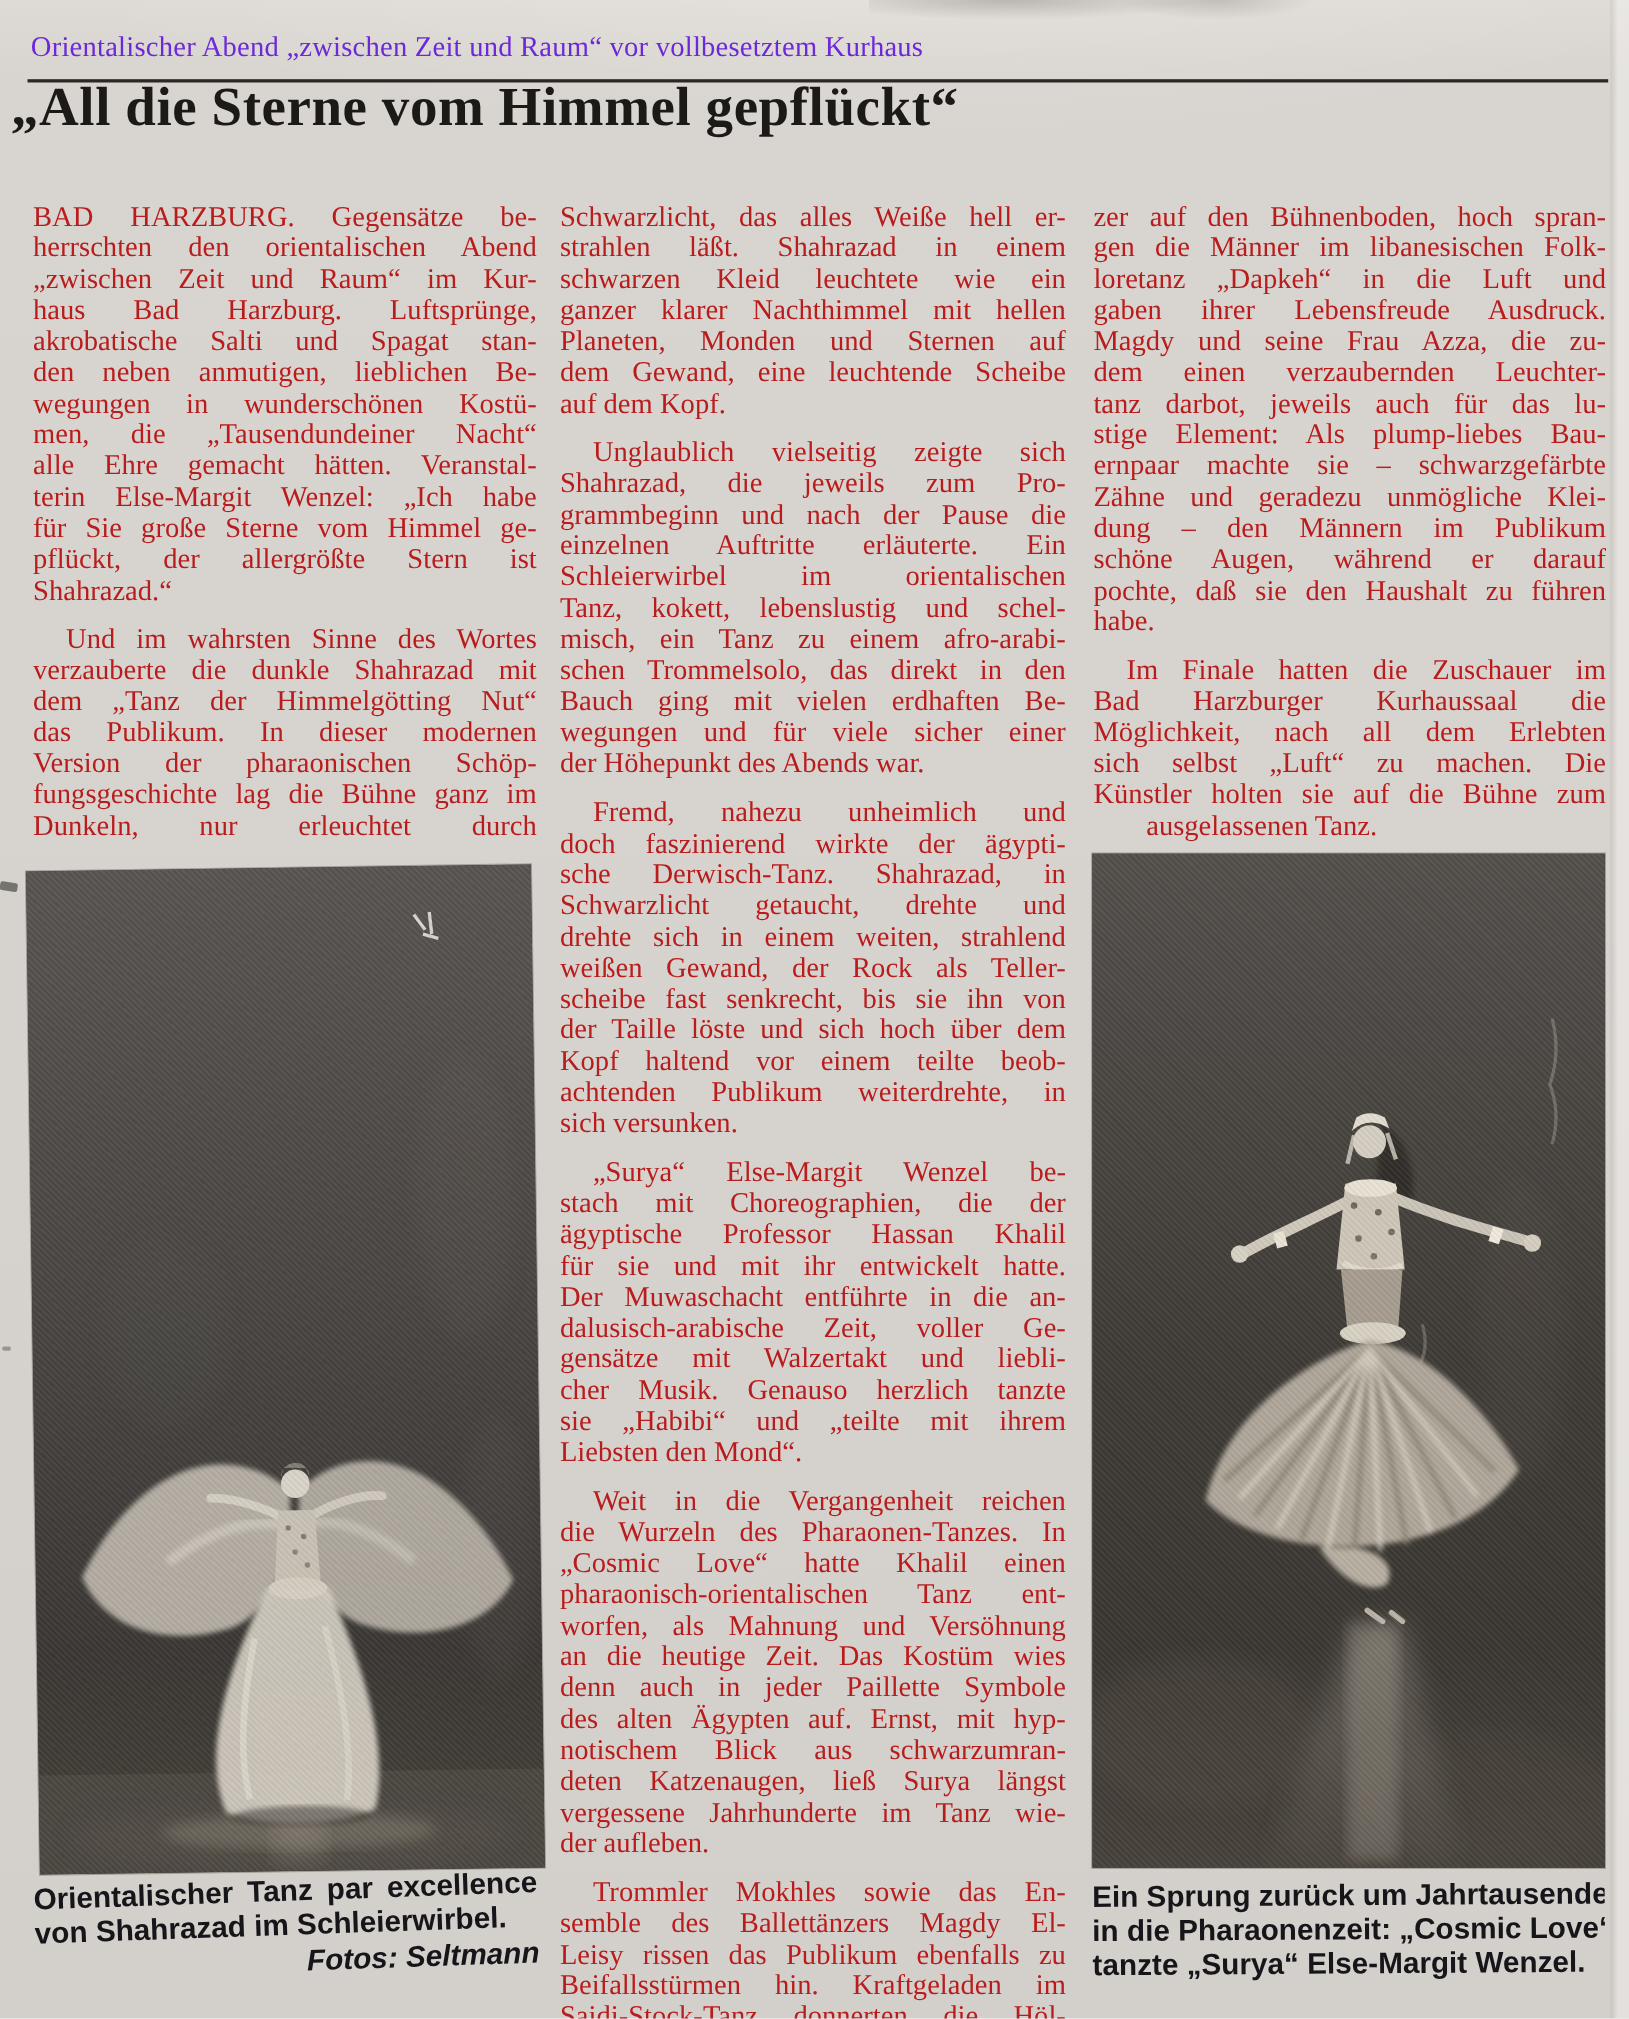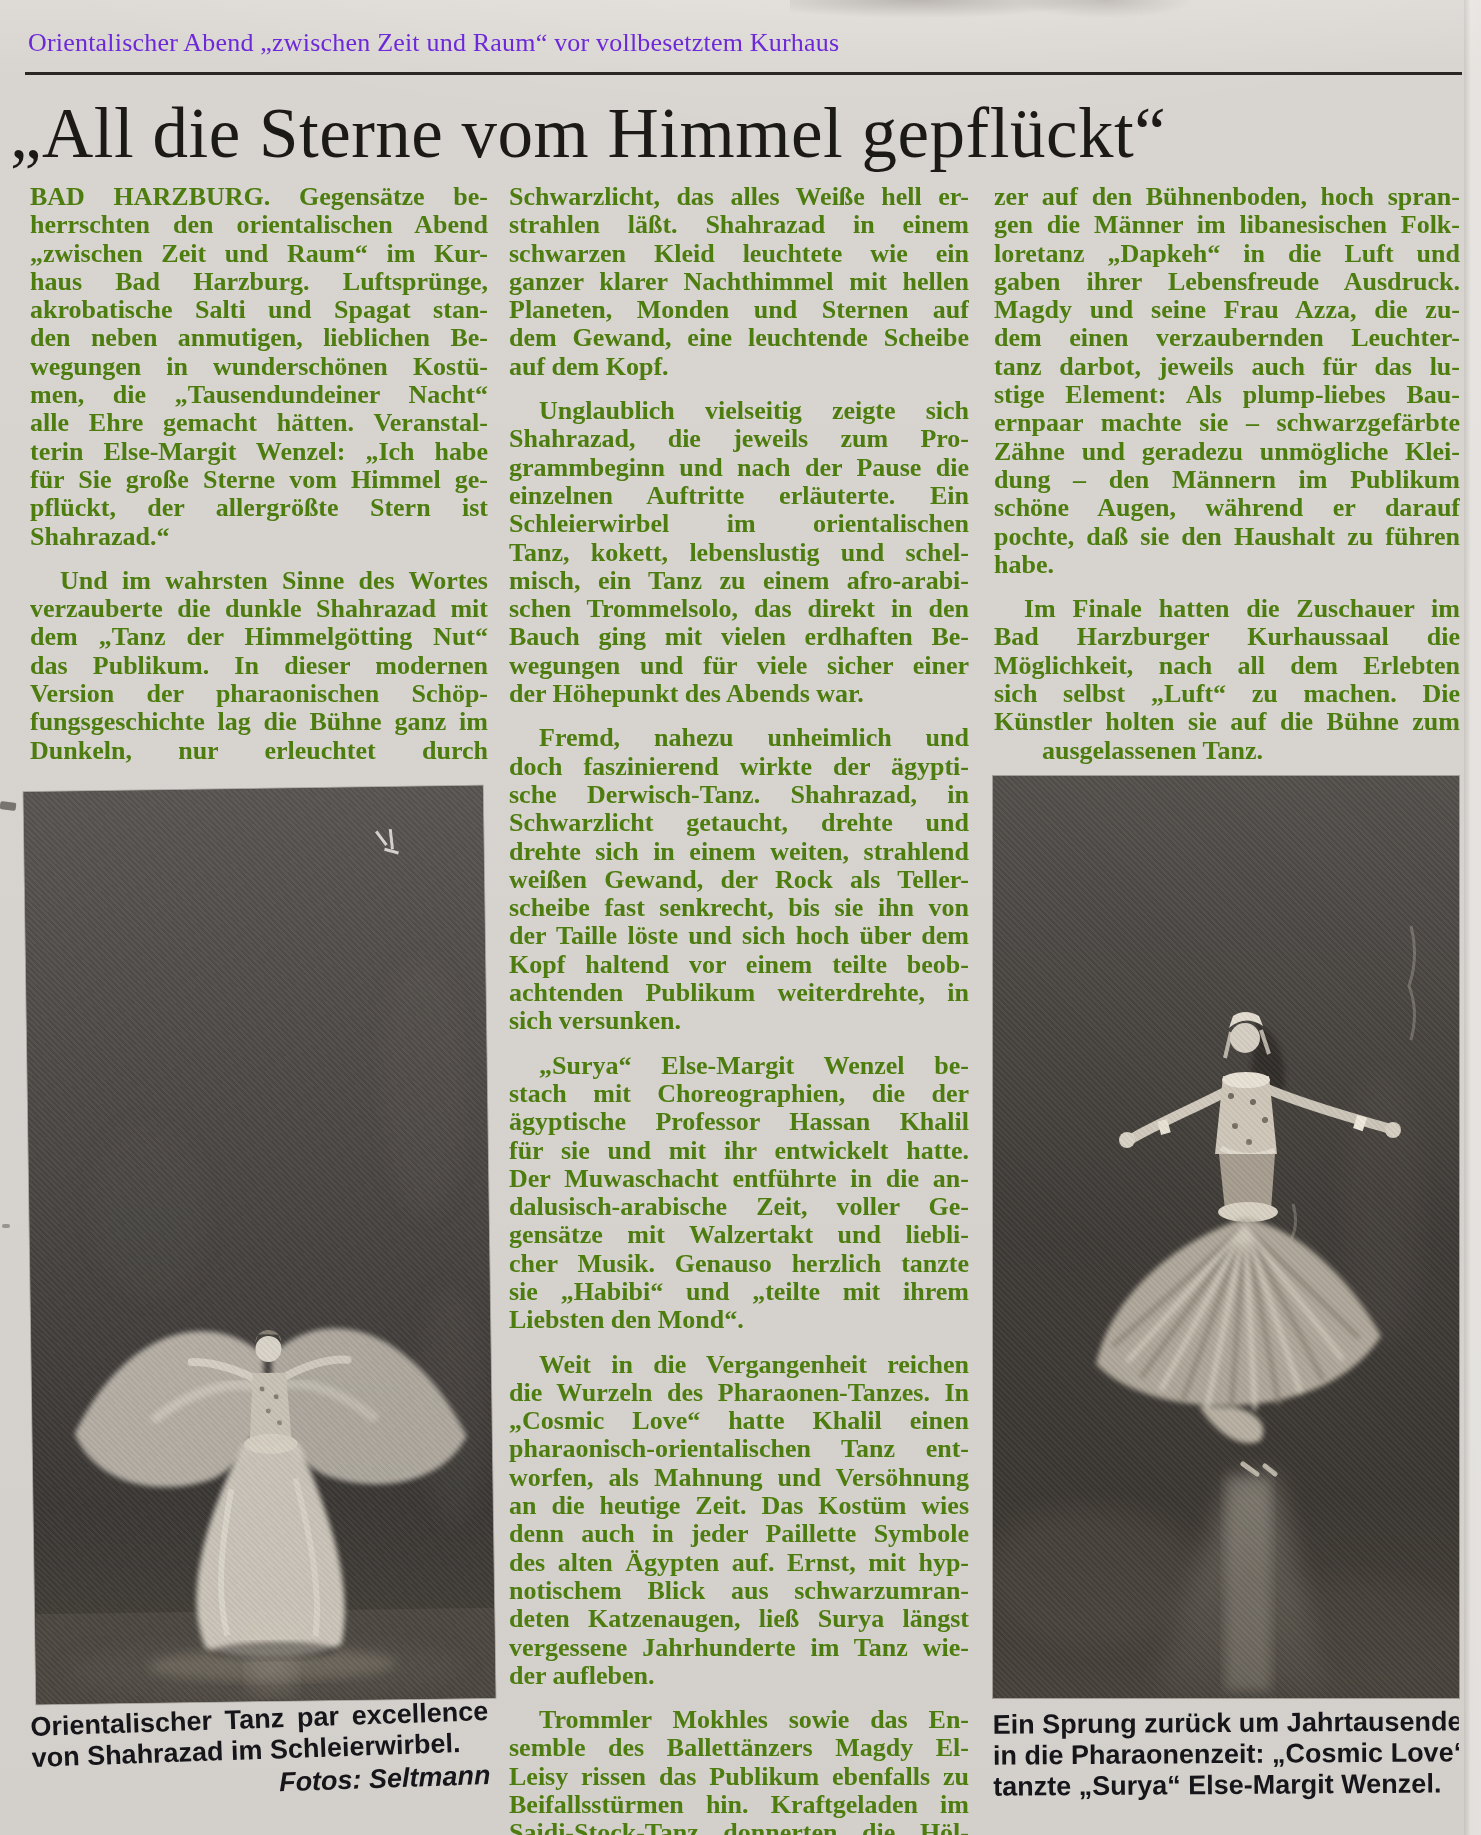--- a/index.html
+++ b/index.html
@@ -18,25 +18,25 @@
     background:radial-gradient(60% 100% at 30% 0%,rgba(80,75,70,.28),rgba(80,75,70,0) 70%),
                radial-gradient(30% 100% at 75% 0%,rgba(80,75,70,.22),rgba(80,75,70,0) 70%);}
   .smudge-left{position:absolute;left:0;top:802px;width:16px;height:8px;background:rgba(40,38,35,.55);
     border-radius:2px;transform:rotate(8deg);}
   .smudge-left2{position:absolute;left:2px;top:1224px;width:8px;height:4px;background:rgba(60,57,53,.4);border-radius:2px;}
 
   
   .kicker{position:absolute;left:28px;top:28px;width:1430px;
     font-size:26px;letter-spacing:.2px;color:#6d28d9;white-space:nowrap;}
   .kicker-rule{position:absolute;left:25px;top:72px;width:1437px;height:3px;background:#2a2724;}
-  .headline{position:absolute;left:10px;top:93px;width:1462px;
-    font-size:71px;font-weight:400;color:#1c1a17;letter-spacing:.5px;white-space:nowrap;}
-
-  
-  .col{position:absolute;top:183px;font-size:26px;line-height:28.3px;color:#4d7c0f;font-weight:bold;}
+  .headline{position:absolute;left:10px;top:68px;width:1462px;
+    font-size:50px;font-weight:700;color:#1c1a17;letter-spacing:.5px;white-space:nowrap;}
+
+  
+  .col{position:absolute;top:183px;font-size:26px;line-height:28.3px;color:#b91c1c;}
   .col1{left:30px;width:458px;}
   .col2{left:509px;width:460px;}
   .col3{left:994px;width:466px;}
   .jline{text-align:justify;text-align-last:justify;height:28.3px;overflow:hidden;white-space:nowrap;}
   .jline.plast{text-align-last:left;}
   .jline.ind{padding-left:30px;margin-top:16px;}
   .sigline{display:flex;justify-content:space-between;align-items:baseline;flex-direction:column;}
   .sigline .sig{font-style:italic;padding-right:4px;margin-left:48px;}
 
   

